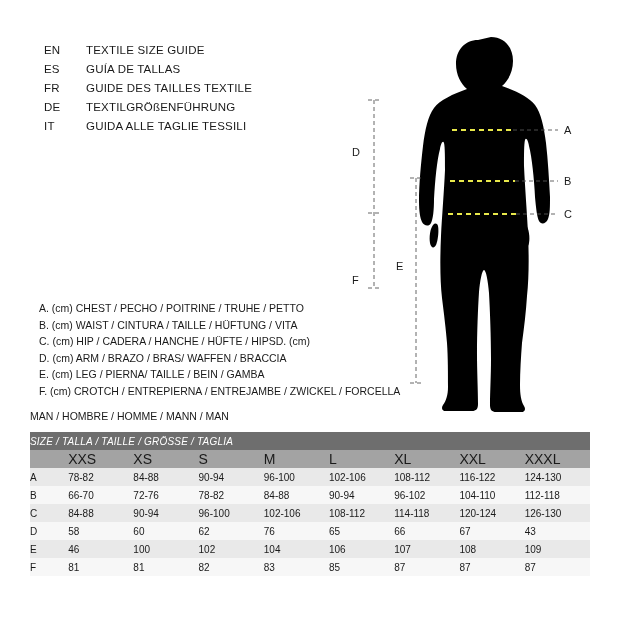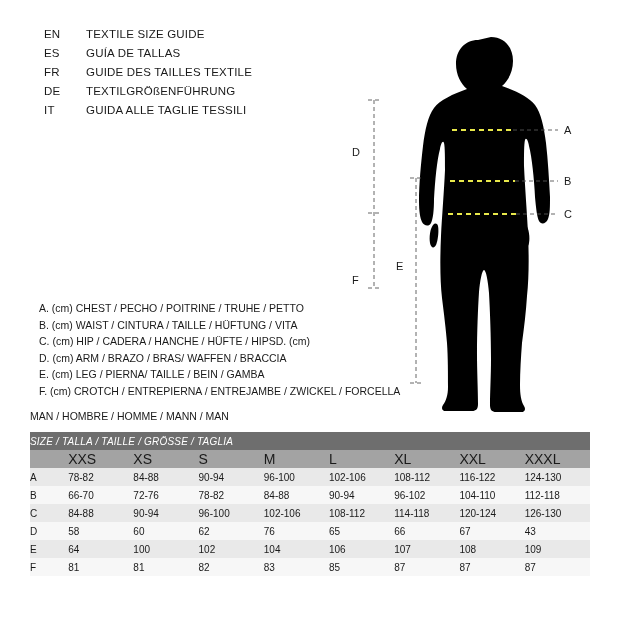--- a/index.html
+++ b/index.html
@@ -19,21 +19,21 @@
     position: absolute;
     left: 0; top: 0;
     width: 620px;
     height: 620px;
   }
 
   
   .lang-block {
     position: absolute;
     left: 44px;
-    top: 28px;
+    top: 44px;
     width: 330px;
   }
   .lang-row {
     display: flex;
     align-items: baseline;
     height: 19px;
     font-size: 11.5px;
     letter-spacing: .2px;
   }
   .lang-code {
@@ -315,21 +315,21 @@
           <td class="val">60</td>
           <td class="val">62</td>
           <td class="val">76</td>
           <td class="val">65</td>
           <td class="val">66</td>
           <td class="val">67</td>
           <td class="val">43</td>
         </tr>
         <tr class="zebra-light">
           <td class="lbl">E</td>
-          <td class="val">64</td>
+          <td class="val">46</td>
           <td class="val">100</td>
           <td class="val">102</td>
           <td class="val">104</td>
           <td class="val">106</td>
           <td class="val">107</td>
           <td class="val">108</td>
           <td class="val">109</td>
         </tr>
         <tr class="zebra-white">
           <td class="lbl">F</td>

